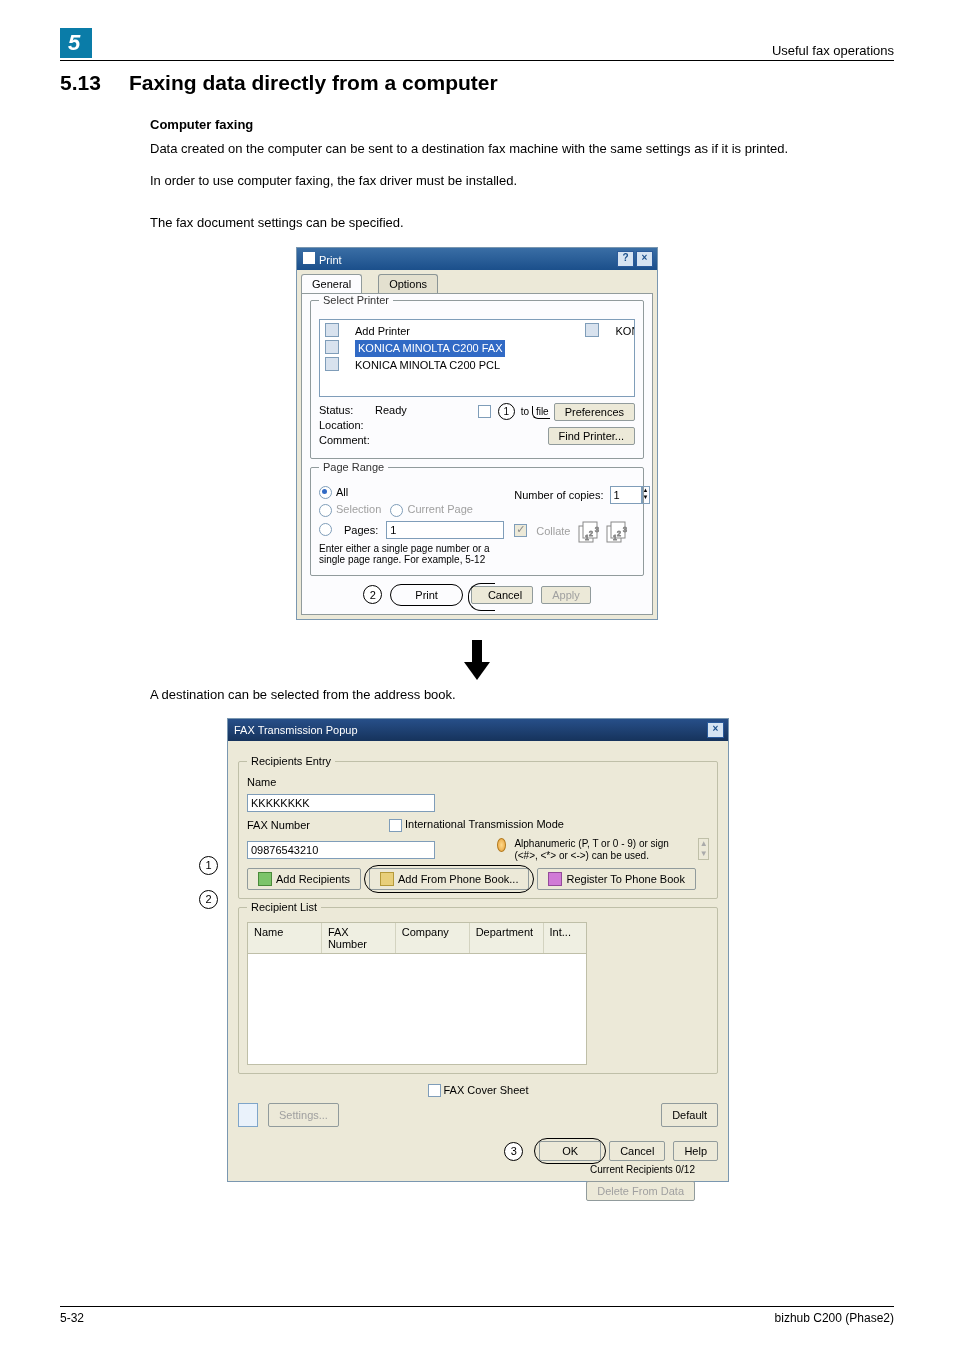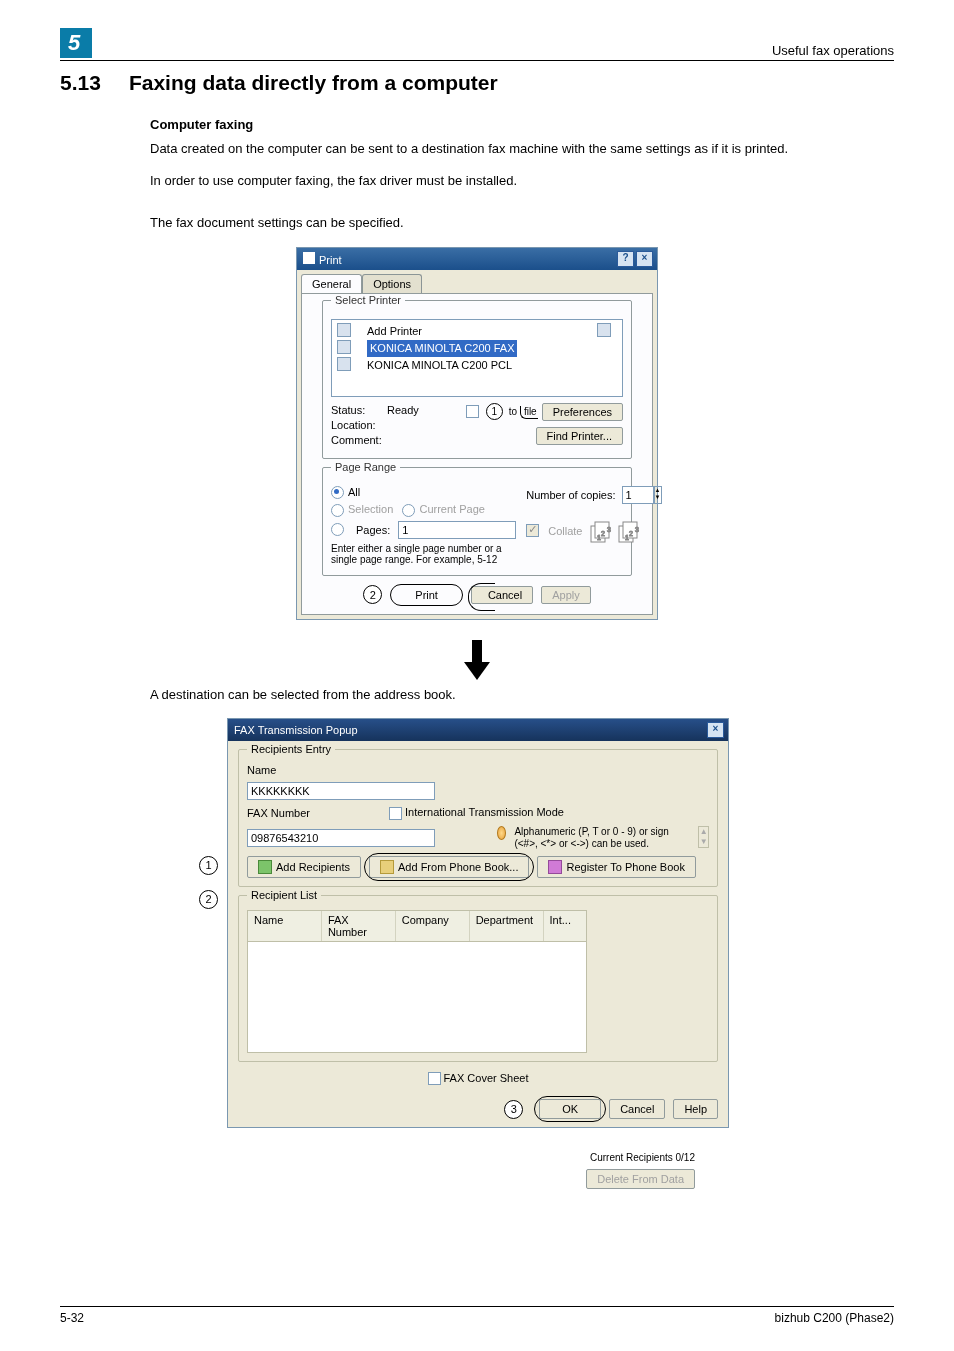--- a/index.html
+++ b/index.html
@@ -14,25 +14,25 @@
   .body-p{font-size:13px;margin:0 0 14px 90px;line-height:1.4}
   .body-p2{font-size:13px;margin:24px 0 14px 90px;line-height:1.4}
   .footer{position:absolute;left:60px;right:60px;bottom:26px;border-top:1px solid #000;display:flex;justify-content:space-between;font-size:12px;padding-top:4px}
 
   
   .dlg{width:360px;margin:8px auto 0;border:1px solid #7a97b0;background:#ece9d8;font-family:Tahoma,Arial,sans-serif;font-size:11px;color:#000}
   .dlg-title{background:linear-gradient(#3a6ea5,#1b4f8b);color:#fff;display:flex;align-items:center;justify-content:space-between;padding:3px 4px 3px 6px}
   .dlg-title .ticon{width:12px;height:12px;background:#fff;display:inline-block;margin-right:4px}
   .dlg-title .btns{display:flex;gap:2px}
   .tb{width:15px;height:14px;background:#d6e4f2;border:1px solid #2a5a9a;font-size:10px;line-height:12px;text-align:center;color:#1b4f8b;font-weight:bold}
-  .tabstrip{display:flex;gap:0;margin:4px 4px 0}
+  .tabstrip{display:flex;gap:16px;margin:4px 4px 0}
   .tab{padding:3px 10px;border:1px solid #919b9c;border-bottom:none;background:#ece9d8;border-radius:3px 3px 0 0}
   .tab.active{background:#fcfcfe}
   .tab.back{filter:brightness(.96)}
-  .dlg-body{border:1px solid #919b9c;margin:0 4px 4px;background:#fcfcfe;padding:6px 20px 8px}
+  .dlg-body{border:1px solid #919b9c;margin:0 4px 4px;background:#fcfcfe;padding:6px 8px 8px}
   .grp{border:1px solid #919b9c;border-radius:2px;padding:18px 8px 10px;position:relative;margin-bottom:8px}
   .grp-title{position:absolute;top:-7px;left:8px;background:#fcfcfe;padding:0 4px;font-size:11px;color:#333}
   .plist{background:#fff;border:1px solid #7f9db9;height:70px;padding:3px 5px;margin-bottom:6px;font-size:11px;overflow:hidden}
   .pitem{display:flex;gap:16px;line-height:17px;white-space:nowrap}
   .pitem.sel{background:#316ac5;color:#fff;display:inline-flex;padding:0 3px}
   .p-icon{width:12px;height:12px;background:#d8e2ee;border:1px solid #7f9db9;flex:0 0 auto}
   .kv{font-size:11px;line-height:15px}
   .kv .lbl{display:inline-block;width:56px}
   .right-col{margin-left:auto;display:flex;flex-direction:column;gap:6px;align-items:flex-end}
   .btn{border:1px solid #919b9c;background:#ece9d8;padding:2px 10px;font-size:11px;border-radius:2px}
@@ -54,21 +54,21 @@
   .dlg-foot{display:flex;justify-content:center;gap:8px;margin-top:6px;position:relative;align-items:center}
   .ring{width:17px;height:17px;border:1px solid #000;border-radius:50%;display:flex;align-items:center;justify-content:center;font-size:11px;background:#fff}
   .pill{border:1px solid #000;border-radius:12px;padding:0 14px;height:20px;display:inline-flex;align-items:center}
 
   .arrow{width:40px;margin:20px auto 6px;text-align:center}
   .arrow svg{display:block;margin:0 auto}
 
   
   .dlg2{width:500px;margin:8px auto 0;border:1px solid #7a97b0;background:#ece9d8;font-family:Tahoma,Arial,sans-serif;font-size:11px;position:relative}
   .dlg2 .dlg-title{background:linear-gradient(#274f89,#16335c)}
-  .dlg2-body{padding:8px 10px}
+  .dlg2-body{padding:20px 10px}
   .grp2{border:1px solid #bfbfa8;border-radius:2px;padding:14px 8px 8px;position:relative;margin-bottom:8px}
   .grp2-title{position:absolute;top:-7px;left:8px;background:#ece9d8;padding:0 4px;font-size:11px}
   .fld-row{display:flex;align-items:center;gap:12px;margin-bottom:6px}
   .lbl2{width:80px}
   .txtw{flex:0 0 180px}
   .light-icon{width:12px;height:12px;border-radius:50%;background:radial-gradient(#ffd98a,#e6a03a);border:1px solid #b47b1f;display:inline-block;vertical-align:middle;margin-right:4px}
   .btn-row{display:flex;gap:8px;align-items:center;margin-top:4px}
   .btn2{border:1px solid #919b9c;background:#ece9d8;padding:3px 10px;font-size:11px;border-radius:2px;display:inline-flex;align-items:center;gap:4px}
   .ico{width:12px;height:12px;display:inline-block}
   .ico-add{background:#7cc46a;border:1px solid #4a8a3a}
@@ -297,20 +297,26 @@
           <div class="list-body"></div>
           <div class="rl-side">
             <span class="small">Current Recipients 0/12</span>
             <span class="btn2 greyed">Delete From Data</span>
           </div>
         </div>
 
         <div class="cover-row">
           <span><span class="chk"></span><span>FAX Cover Sheet</span></span>
         </div>
+        <div class="cover-row" style="margin-top:6px;justify-content:center;gap:10px">
+          <span class="doc-ico"></span>
+          <span class="btn2 greyed">Settings...</span>
+          <span style="flex:0 0 110px"></span>
+          <span class="btn2" style="margin-left:auto">Default</span>
+        </div>
 
         <div class="dlg2-foot">
           <span class="ring" style="margin-right:8px">3</span>
           <span class="btn2" style="position:relative;padding:3px 22px">
               <span style="position:absolute;inset:-4px -6px;border:1px solid #000;border-radius:14px"></span>
               <span>OK</span>
             </span>
           <span class="btn2">Cancel</span>
           <span class="btn2">Help</span>
         </div>

